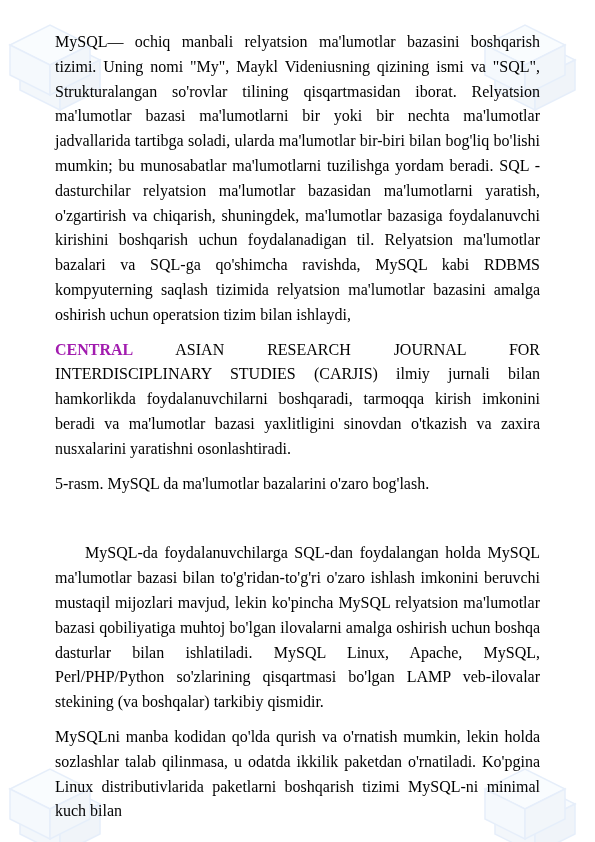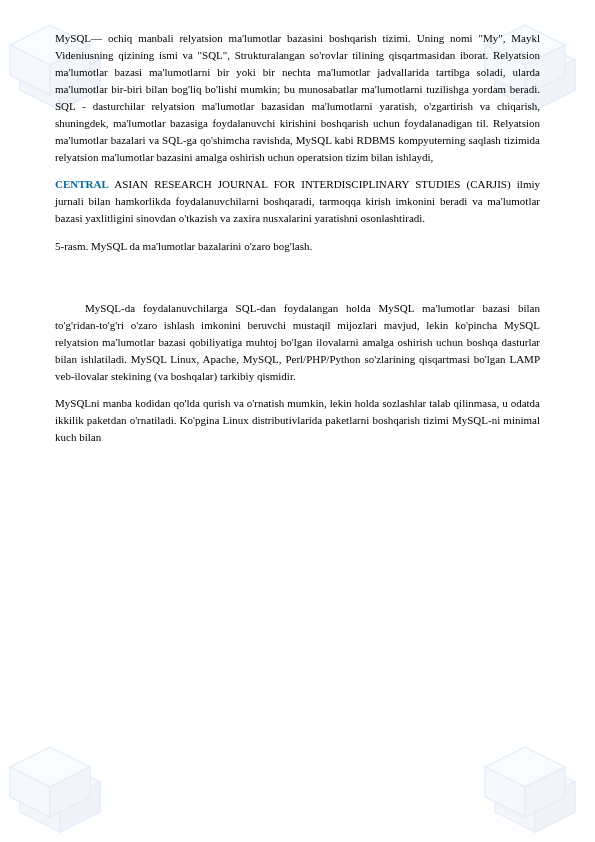--- a/index.html
+++ b/index.html
@@ -60,21 +60,21 @@
 
     .content {
       position: relative;
       z-index: 1;
       padding: 30px 55px 30px 55px;
     }
 
     .paragraph {
       text-align: justify;
       margin-bottom: 10px;
-      font-size: 11px;
+      font-size: 16px;
       line-height: 1.55;
     }
 
     .paragraph.indent {
       text-indent: 30px;
       margin-top: 45px;
     }
 
     .paragraph.no-indent {
       text-indent: 0;
@@ -156,21 +156,21 @@
       ma'lumotlar bir-biri bilan bog'liq bo'lishi mumkin; bu munosabatlar ma'lumotlarni
       tuzilishga yordam beradi. SQL - dasturchilar relyatsion ma'lumotlar bazasidan
       ma'lumotlarni yaratish, o'zgartirish va chiqarish, shuningdek, ma'lumotlar bazasiga
       foydalanuvchi kirishini boshqarish uchun foydalanadigan til. Relyatsion
       ma'lumotlar bazalari va SQL-ga qo'shimcha ravishda, MySQL kabi RDBMS
       kompyuterning saqlash tizimida relyatsion ma'lumotlar bazasini amalga oshirish
       uchun operatsion tizim bilan ishlaydi,
     </p>
 
     <p class="paragraph no-indent">
-      <span style="color:#0369a1; font-weight:bold;">CENTRAL</span> ASIAN RESEARCH JOURNAL FOR INTERDISCIPLINARY
+      <span style="color:#a21caf; font-weight:bold;">CENTRAL</span> ASIAN RESEARCH JOURNAL FOR INTERDISCIPLINARY
       STUDIES (CARJIS) ilmiy jurnali bilan hamkorlikda foydalanuvchilarni
       boshqaradi, tarmoqqa kirish imkonini beradi va ma'lumotlar bazasi yaxlitligini
       sinovdan o'tkazish va zaxira nusxalarini yaratishni osonlashtiradi.
     </p>
 
     <p class="paragraph no-indent">
       5-rasm. MySQL da ma'lumotlar bazalarini o'zaro bog'lash.
     </p>
 
     <p class="paragraph indent">

